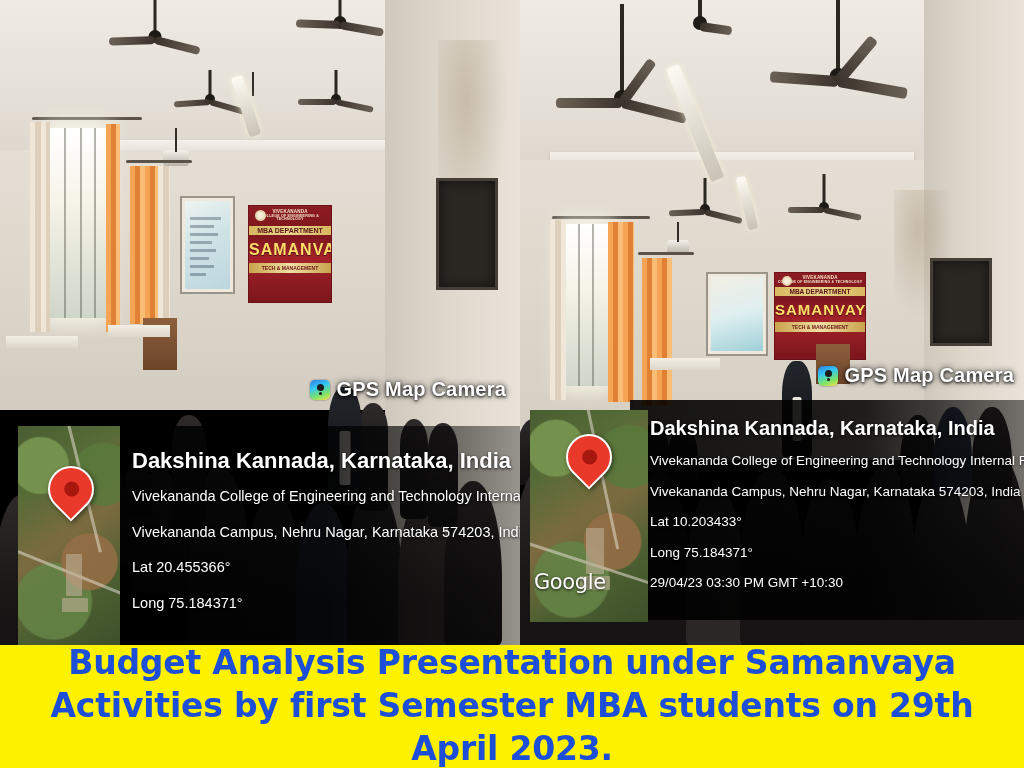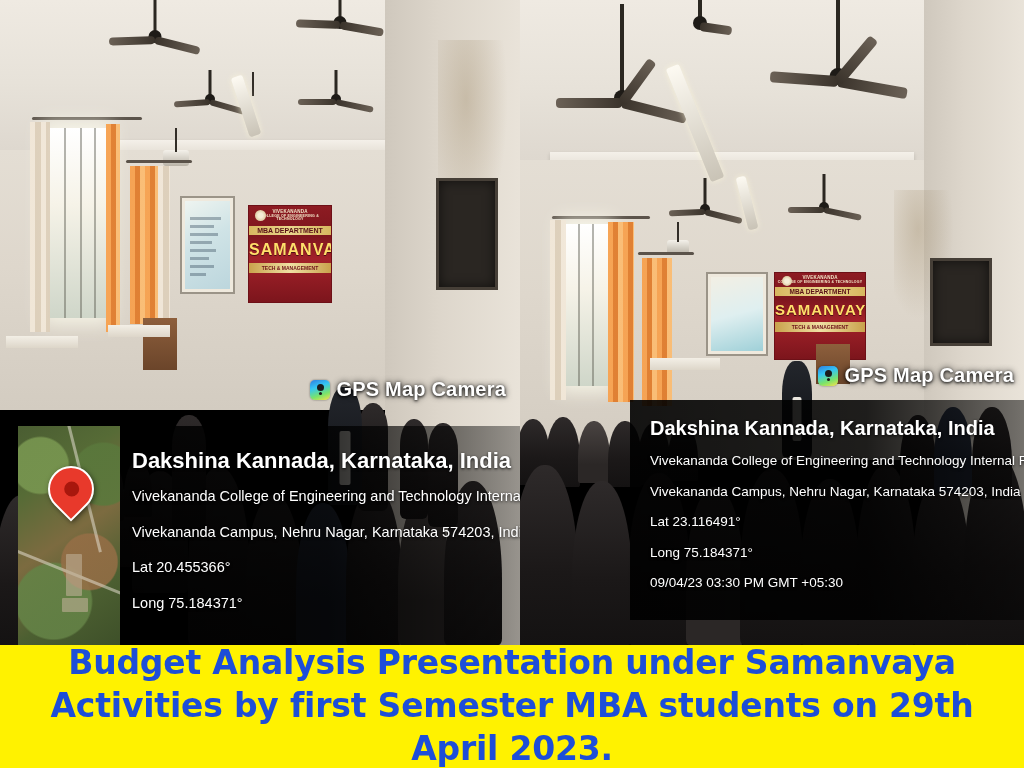--- a/index.html
+++ b/index.html
@@ -545,25 +545,33 @@
 
       <div class="gps-title" style="right:10px;top:364px;">
         <span class="gps-app-icon"></span>
         <span class="gps-title-text">GPS Map Camera</span>
       </div>
 
       <div class="gps-panel dense" style="left:110px;right:0;top:400px;bottom:25px;padding:17px 0 0 20px;">
         <div class="gps-place sm" style="margin-bottom:14px;">Dakshina Kannada, Karnataka, India</div>
         <div class="gps-line tight" style="margin-bottom:17px;">Vivekananda College of Engineering and Technology Internal Rd,</div>
         <div class="gps-line tight" style="margin-bottom:17px;">Vivekananda Campus, Nehru Nagar, Karnataka 574203, India</div>
-        <div class="gps-line tight" style="margin-bottom:17px;">Lat 23.116491°</div>
+        <div class="gps-line tight" style="margin-bottom:17px;">Lat 10.203433°</div>
         <div class="gps-line tight" style="margin-bottom:17px;">Long 75.184371°</div>
-        <div class="gps-line tight">09/04/23 03:30 PM GMT +05:30</div>
-      </div>
-
+        <div class="gps-line tight">29/04/23 03:30 PM GMT +10:30</div>
+      </div>
+
+      <div class="gps-map" style="left:10px;top:410px;width:118px;height:212px;">
+        <div class="road" style="left:-14px;top:128px;width:170px;height:3px;transform:rotate(18deg);"></div>
+        <div class="road" style="left:58px;top:-8px;width:150px;height:3px;transform:rotate(78deg);"></div>
+        <div class="bld" style="left:56px;top:118px;width:18px;height:46px;"></div>
+        <div class="bld" style="left:50px;top:166px;width:30px;height:14px;"></div>
+        <div class="map-pin" style="left:36px;top:24px;"></div>
+        <div class="google-wm" style="left:4px;bottom:28px;">Google</div>
+      </div>
     </div>
   </div>
 
   <div class="caption-bar" style="background:#FFF200;">
     <div class="caption-text">Budget Analysis Presentation under Samanvaya Activities by first Semester MBA students on 29th April 2023.</div>
   </div>
 
 </div>
 
 </body></html>

